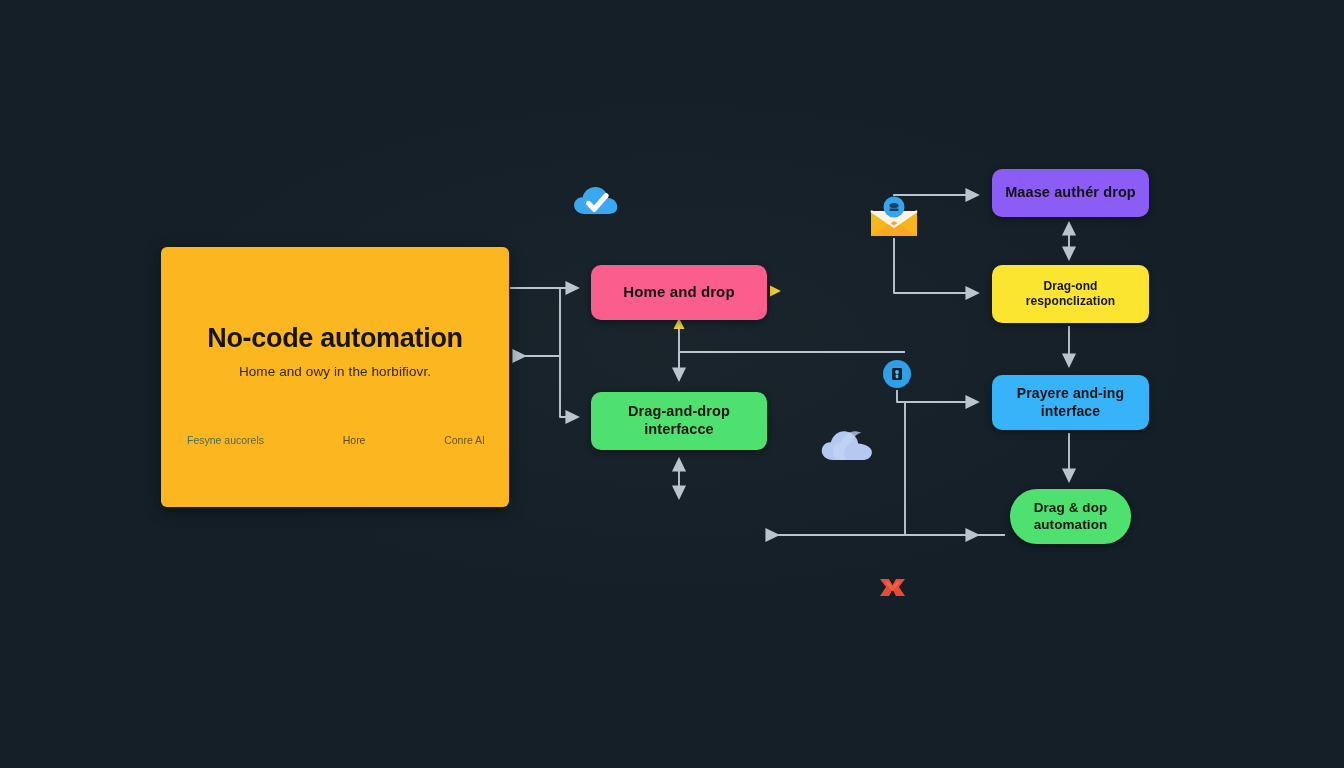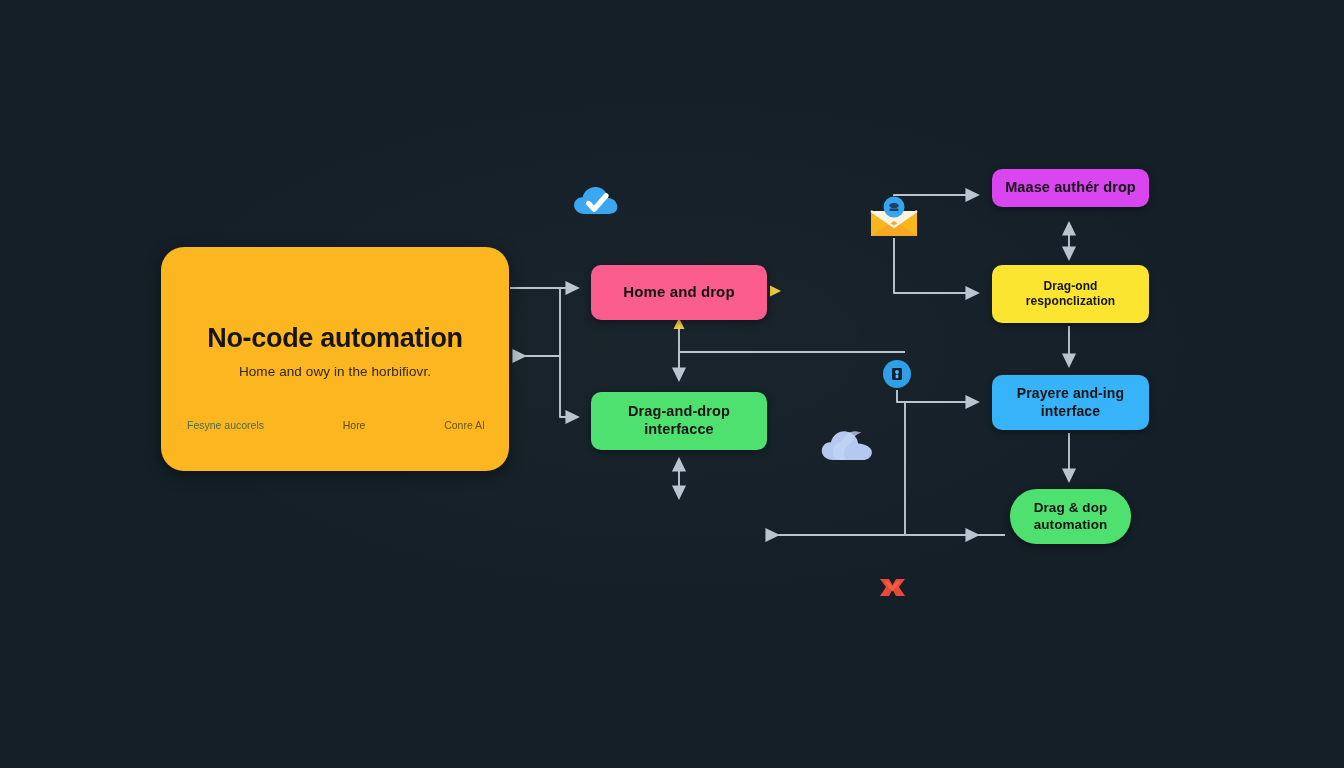--- a/index.html
+++ b/index.html
@@ -54,22 +54,22 @@
     box-shadow: 0 2px 7px rgba(0,0,0,0.38);
   }
   .node-label { display: block; padding: 0 8px; }
 
   
   #hero-card {
     position: absolute;
     left: 161px;
     top: 247px;
     width: 348px;
-    height: 224px;
-    border-radius: 23px;
+    height: 260px;
+    border-radius: 6px;
     background: #fcb61f;
     box-shadow: 0 4px 16px rgba(0,0,0,0.42);
     z-index: 4;
     overflow: hidden;
   }
   #hero-inner {
     position: absolute;
     left: 0; right: 0;
     top: 76px;
     text-align: center;
@@ -86,21 +86,21 @@
     font-size: 13.5px;
     color: #32281c;
     font-weight: normal;
     letter-spacing: 0.1px;
     filter: blur(0.45px);
   }
   #hero-footer {
     position: absolute;
     left: 26px;
     right: 24px;
-    top: 172px;
+    top: 187px;
     display: flex;
     justify-content: space-between;
     font-size: 10.5px;
     color: #5d4a1f;
     filter: blur(0.6px);
   }
   #hero-footer span:nth-child(1) { color: #4c6c52; }
   #hero-footer span:nth-child(3) { color: #6a5524; }
 
   
@@ -194,21 +194,21 @@
 
   <div class="node" id="node-pink" style="left: 591px; top: 265px; width: 176px; height: 55px; background: rgb(251, 94, 141); color: rgb(21, 21, 21);">
     <span class="node-label">Home and drop</span>
   </div>
 
   <div class="node" id="node-green1" style="left: 591px; top: 392px; width: 176px; height: 58px; background: rgb(79, 225, 112); color: rgb(21, 21, 21);">
     <span class="node-label">Drag-and-drop interfacce</span>
   </div>
 
 
-  <div class="node" id="node-orange" style="left: 992px; top: 169px; width: 157px; height: 38px; background: #d946ef; color: rgb(21, 21, 21);">
+  <div class="node" id="node-orange" style="left: 992px; top: 169px; width: 157px; height: 48px; background: #8b5cf6; color: rgb(21, 21, 21);">
     <span class="node-label">Maase authér drop</span>
   </div>
 
   <div class="node" id="node-yellow" style="left: 992px; top: 265px; width: 157px; height: 58px; background: rgb(251, 229, 49); color: rgb(21, 21, 21);">
     <span class="node-label">Drag-ond responclization</span>
   </div>
 
   <div class="node" id="node-blue" style="left: 992px; top: 375px; width: 157px; height: 55px; background: rgb(54, 179, 249); color: rgb(21, 21, 21);">
     <span class="node-label">Prayere and-ing interface</span>
   </div>

